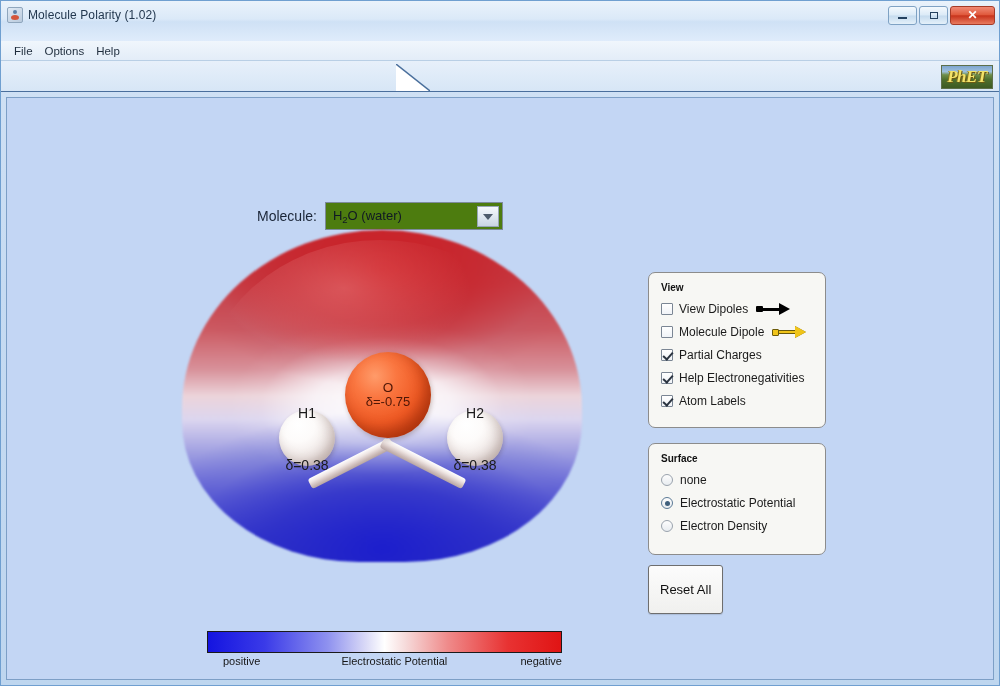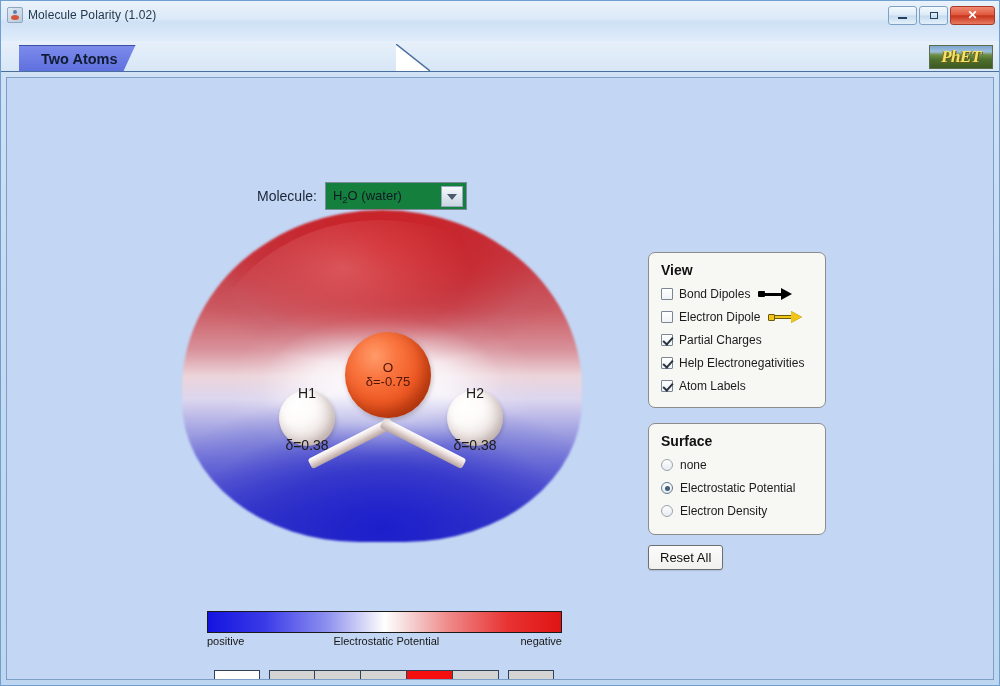--- a/index.html
+++ b/index.html
@@ -122,21 +122,21 @@
     padding-right: 24px;
     height: 27px;
   }
   #tab-edge {
     position: absolute;
     left: 395px; bottom: 0; width: 34px; height: 27px;
     pointer-events: none;
   }
   #phet-logo {
     position: absolute; right: 6px; bottom: 2px;
-    width: 64px; height: 24px;
+    width: 52px; height: 24px;
     border: 1px solid #5d6f4a;
     background:
       linear-gradient(to bottom, #7fa6cf 0%, #9dc0dd 26%, #6f8f4a 40%, #4e6f2e 62%, #3d5a22 100%);
     overflow: hidden;
     box-sizing: border-box;
   }
   #phet-logo .phet-text {
     position: absolute; left: 0; right: 0; top: 1px;
     text-align: center;
     font-family: "Liberation Serif", serif;
@@ -156,22 +156,22 @@
     overflow: hidden;
   }
 
   
   #molecule-row {
     position: absolute; left: 250px; top: 104px;
     display: flex; align-items: center; gap: 8px;
   }
   #molecule-label { font-size: 14px; color: #1a2537; }
   #molecule-combo {
-    width: 142px; height: 28px; box-sizing: border-box;
-    background: #15803d;
+    width: 178px; height: 28px; box-sizing: border-box;
+    background: #4d7c0f;
     border: 1px solid #7d8b9c;
     display: flex; align-items: center;
     padding-left: 7px;
     position: relative;
     font-size: 13px; color: #101824;
   }
   #molecule-combo .sub { font-size: 9.5px; vertical-align: -3px; }
   #combo-arrow {
     position: absolute; right: 3px; top: 3px;
     width: 22px; height: 21px;
@@ -248,21 +248,21 @@
   .atom-h .chg { font-size: 14px; position: relative; top: 2px; }
 
   
   .panel {
     position: absolute;
     background: #f7f7f4;
     border: 1px solid #8c8c8c;
     border-radius: 7px;
     box-sizing: border-box;
   }
-  .panel-title { font-size: 14px; font-weight: bold; color: #111; }
+  .panel-title { font-size: 10px; font-weight: bold; color: #111; }
 
   #view-panel { left: 641px; top: 174px; width: 178px; height: 156px; padding: 9px 0 0 12px; }
   #surface-panel { left: 641px; top: 345px; width: 178px; height: 112px; padding: 9px 0 0 12px; }
 
   .ctrl-row {
     display: flex; align-items: center;
     margin-top: 9px;
     font-size: 12px; color: #1b1b1b;
   }
   .ctrl-row .lbl { white-space: nowrap; }
@@ -323,41 +323,41 @@
   }
   .mol-dipole-icon .head {
     position: absolute; right: 0; top: 0; width: 0; height: 0;
     border-top: 6px solid transparent; border-bottom: 6px solid transparent;
     border-left: 11px solid #f0c419;
     filter: drop-shadow(0 0 .6px #6b5a0a);
   }
 
   #reset-all {
     position: absolute; left: 641px; top: 467px;
-    padding: 4px 11px;
+    padding: 16px 11px;
     font-size: 13px; color: #101010;
     background: linear-gradient(to bottom,#fcfcfc,#f0f0ee);
     border: 1px solid #6e6e6e;
     border-radius: 3px;
     box-shadow: 0 1px 1px rgba(0,0,0,.12);
   }
 
   
   #color-key { position: absolute; left: 200px; top: 533px; width: 355px; }
   #color-bar {
     height: 22px; width: 100%;
     border: 1px solid #1a1a1a;
     box-sizing: border-box;
     background: linear-gradient(to right,
       #1414e0 0%, #3a3ae8 16%, #8f92ef 34%, #dcdcf7 45%,
       #ffffff 50%, #f6dada 56%, #ef8a8a 68%, #e83232 85%, #e01414 100%);
   }
   #color-key-labels {
     display: flex; justify-content: space-between; align-items: center;
-    margin-top: 2px; font-size: 11px; color: #161616;
+    margin-top: 2px; font-size: 11px; color: #161616; margin-left: 16px;
   }
   #color-key-labels .mid { position: relative; left: 4px; }
 
   
   #en-area { position: absolute; left: 207px; top: 592px; }
   #en-boxes { display: flex; align-items: flex-start; }
   .en-group { display: flex; }
   .en-box {
     width: 46px; height: 52px;
     border: 1px solid #2f4258;
@@ -386,25 +386,27 @@
         </div>
       <div class="winbtn max">
           <span class="glyph"></span>
         </div>
       <div class="winbtn close">
           <span class="glyph">✕</span>
         </div>
     </div>
   </div>
 
+  <div id="menubar">
+    <div class="menu-item">File</div>
+    <div class="menu-item">Options</div>
+    <div class="menu-item">Help</div>
+  </div>
 
   <div id="tabbar">
-    <div class="tab inactive">
-        <span>Two Atoms</span>
-      </div>
     <svg id="tab-edge" viewBox="0 0 34 27">
       <path d="M0,0 L34,27 L34,27 L0,27 Z" fill="#ffffff"></path>
       <path d="M0,0 L34,27" stroke="#4a6f9c" stroke-width="1.4" fill="none"></path>
     </svg>
     <div id="phet-logo">
       <div class="phet-text">PhET</div>
     </div>
   </div>
 
   <div id="canvas">
@@ -438,31 +440,31 @@
         <span class="sym">H2</span>
         <span class="chg">δ=0.38</span>
       </div>
     </div>
 
     <div class="panel" id="view-panel">
       <div class="panel-title">View</div>
 
       <div class="ctrl-row">
         <span class="checkbox"></span>
-        <span class="lbl">Bond Dipoles</span>
+        <span class="lbl">View Dipoles</span>
         <span class="bond-dipole-icon">
           <span class="tailbar"></span>
             <span class="shaft"></span>
             <span class="head"></span>
         </span>
       </div>
 
       <div class="ctrl-row">
         <span class="checkbox"></span>
-        <span class="lbl">Electron Dipole</span>
+        <span class="lbl">Molecule Dipole</span>
         <span class="mol-dipole-icon">
           <span class="tailbar"></span>
             <span class="shaft"></span>
             <span class="head"></span>
         </span>
       </div>
 
       <div class="ctrl-row">
         <span class="checkbox checked"></span>
         <span class="lbl">Partial Charges</span>

